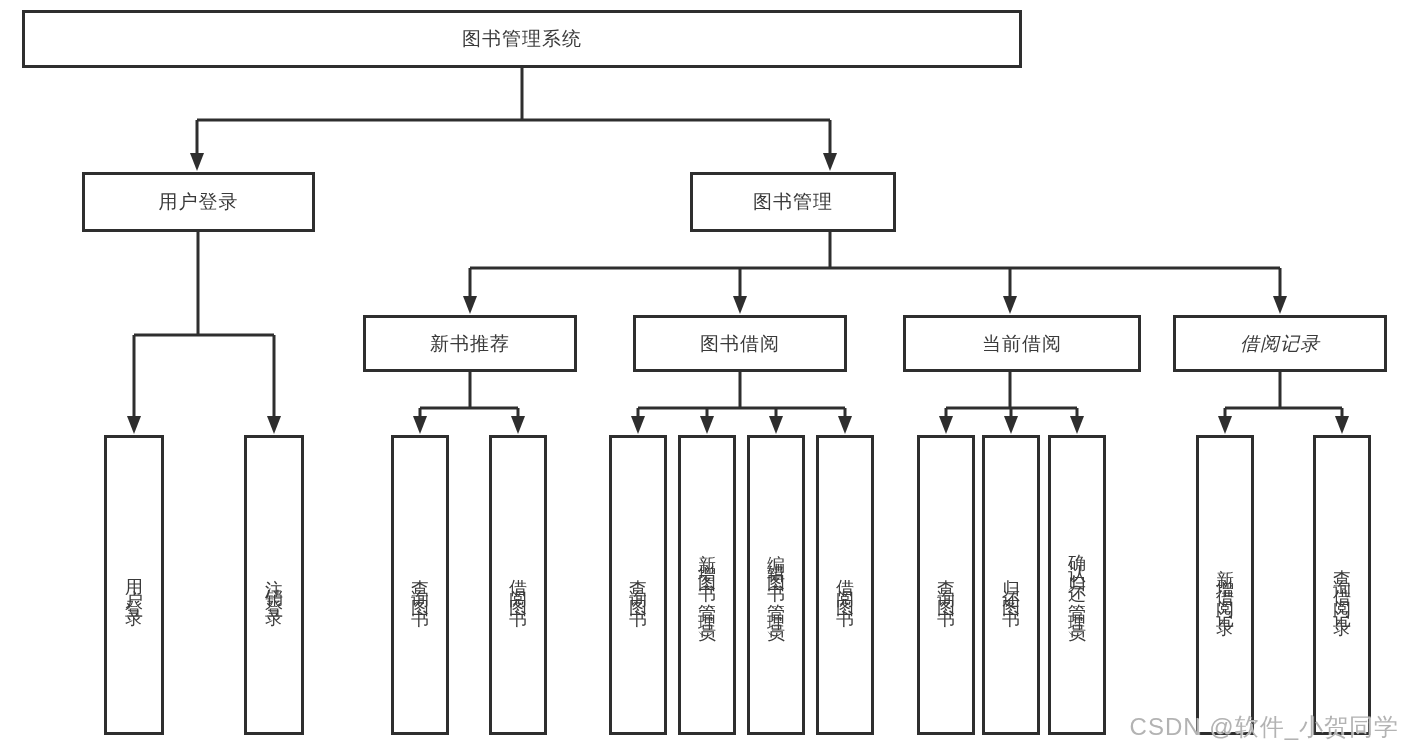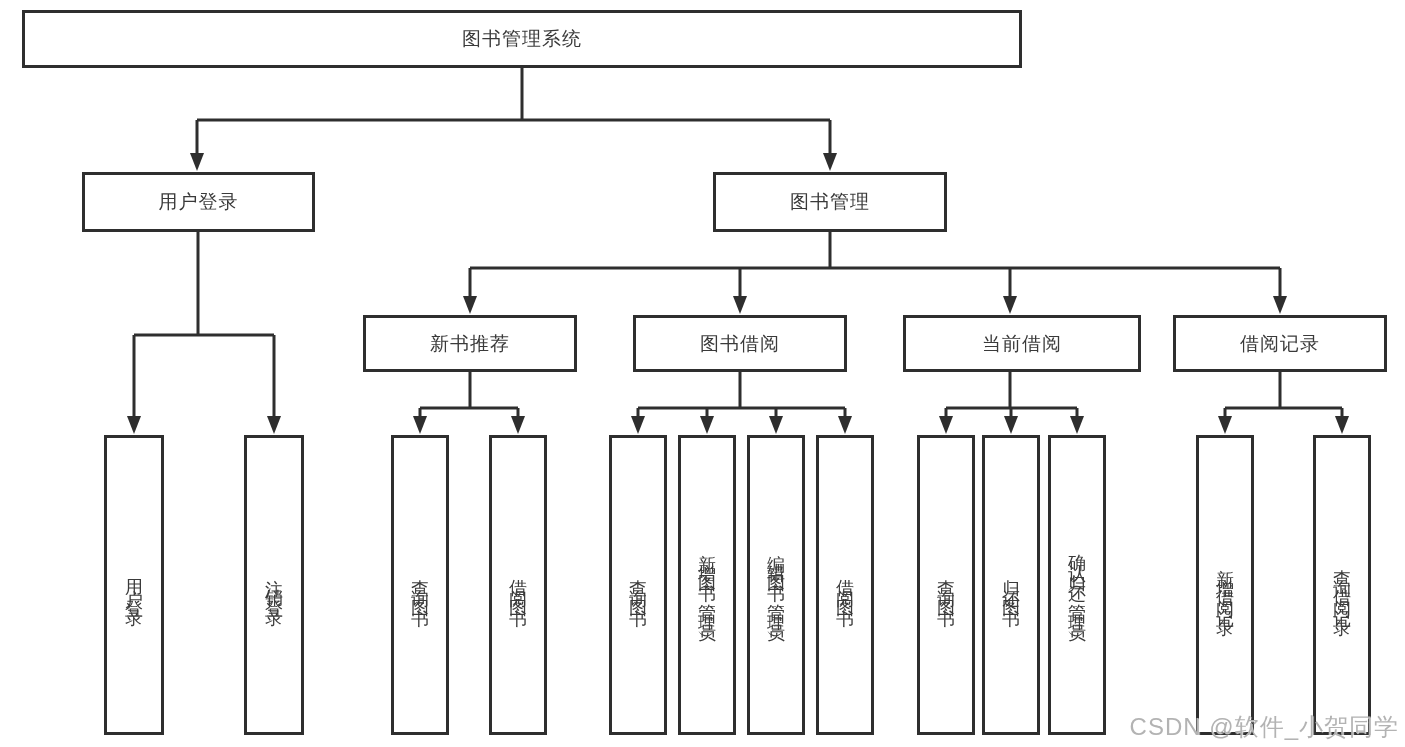--- a/index.html
+++ b/index.html
@@ -85,26 +85,26 @@
     <polygon points="939,416 953,416 946,434"></polygon>
     <polygon points="1004,416 1018,416 1011,434"></polygon>
     <polygon points="1070,416 1084,416 1077,434"></polygon>
     <polygon points="1218,416 1232,416 1225,434"></polygon>
     <polygon points="1335,416 1349,416 1342,434"></polygon>
   </svg>
 
   <div class="hbox" style="left:22px;top:10px;width:1000px;height:58px;">图书管理系统</div>
 
   <div class="hbox" style="left:82px;top:172px;width:233px;height:60px;">用户登录</div>
-  <div class="hbox" style="left:713px;top:172px;width:234px;height:60px;text-align:center;">图书管理</div>
+  <div class="hbox" style="left:690px;top:172px;width:206px;height:60px;text-align:center;">图书管理</div>
 
   <div class="hbox" style="left:633px;top:315px;width:214px;height:57px;">图书借阅</div>
   <div class="hbox" style="left:363px;top:315px;width:214px;height:57px;">新书推荐</div>
   <div class="hbox" style="left:903px;top:315px;width:238px;height:57px;">当前借阅</div>
-  <div class="hbox" style="left:1173px;top:315px;width:214px;height:57px;">借阅记录</div>
+  <div class="hbox" style="left:1173px;top:315px;width:214px;height:57px;font-style:italic;">借阅记录</div>
 
   <div class="vbox" style="left:104px;width:60px;">
     <span class="vtext">用户登录</span>
   </div>
   <div class="vbox" style="left:244px;width:60px;">
     <span class="vtext">注销登录</span>
   </div>
 
   <div class="vbox" style="left:391px;">
     <span class="vtext">查询图书</span>

